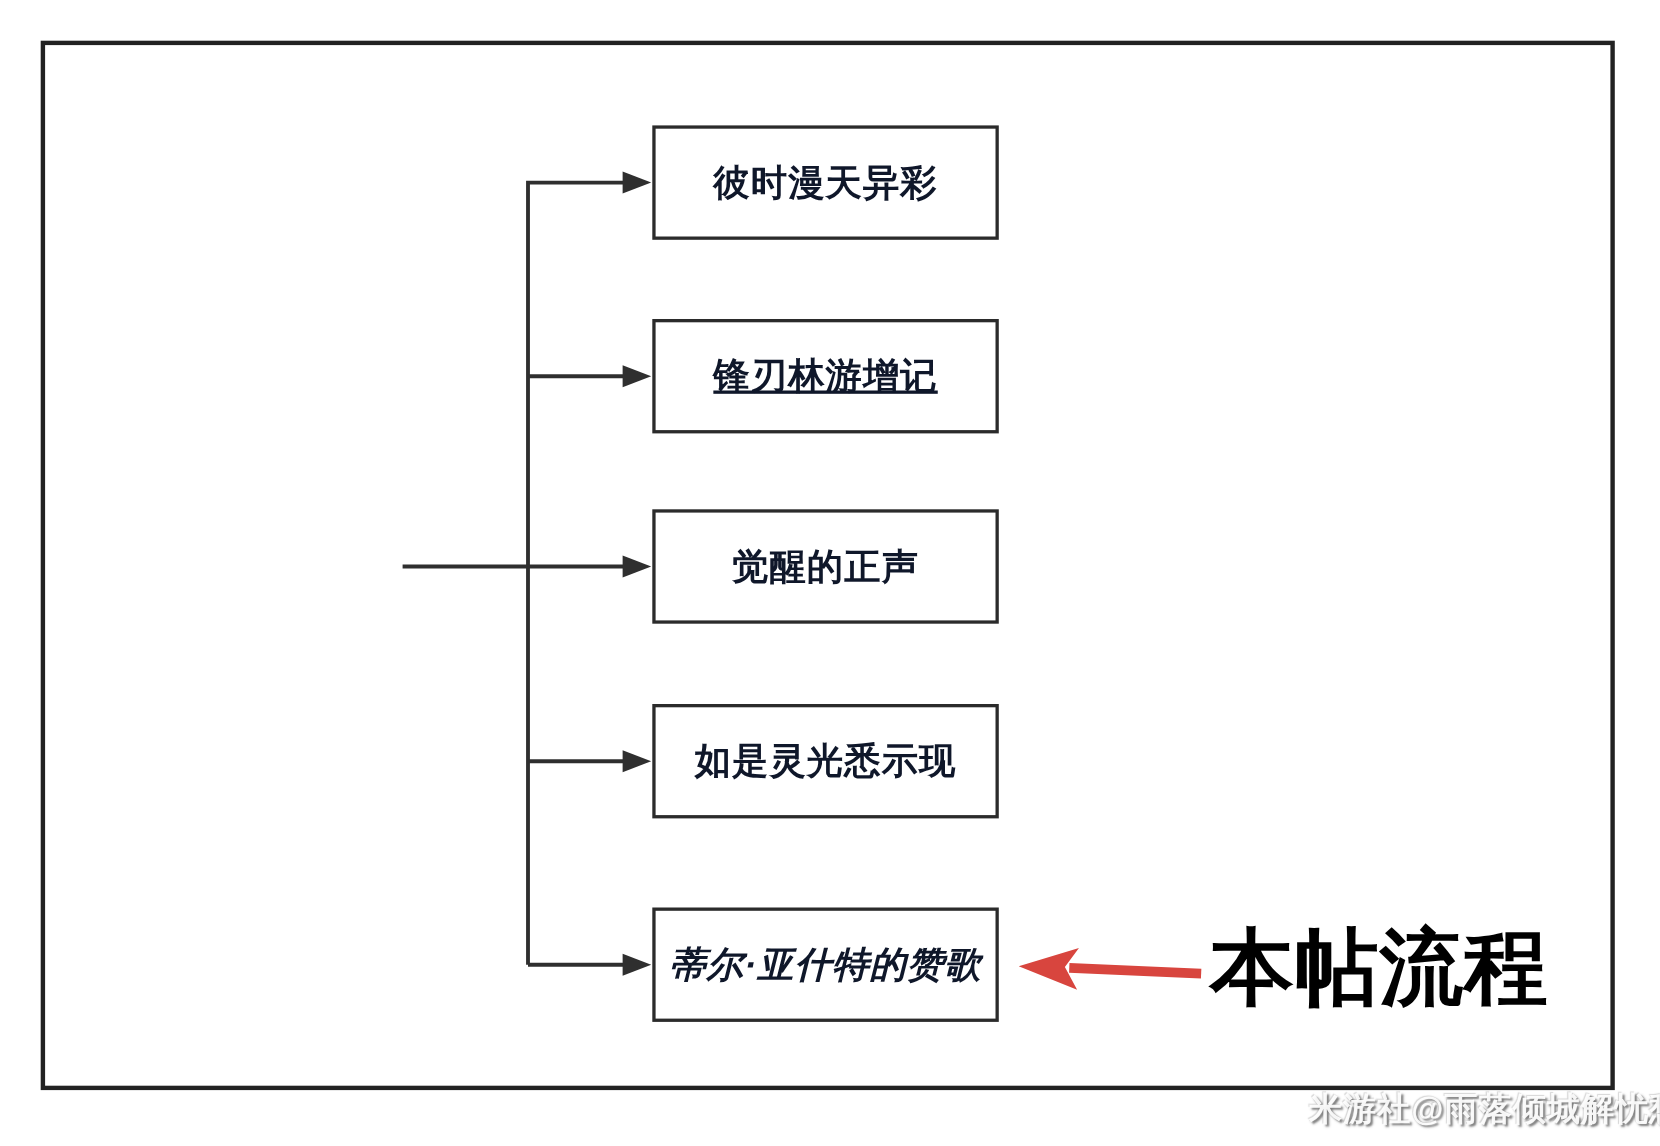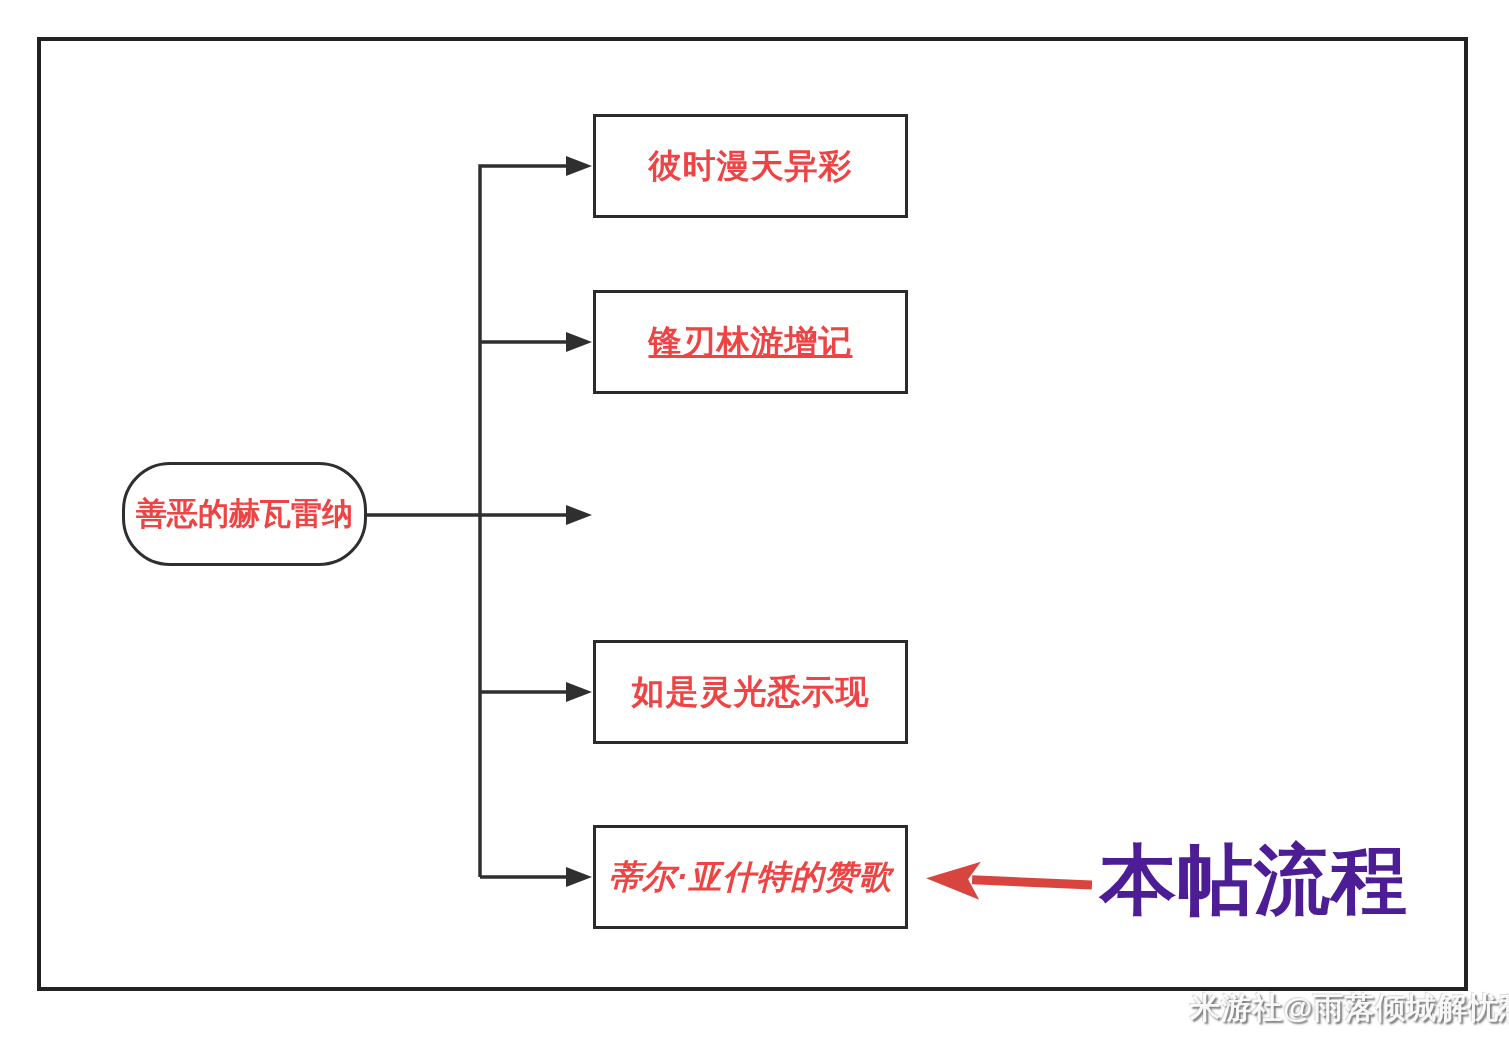--- a/index.html
+++ b/index.html
@@ -35,21 +35,21 @@
     z-index: 2;
   }
   .node {
     position: absolute;
     box-sizing: border-box;
     display: flex;
     align-items: center;
     justify-content: center;
     background: #ffffff;
     z-index: 3;
-    color: #ef4444;
+    color: #0f172a;
     font-weight: bold;
   }
   .root-node {
     left: 122px;
     top: 462px;
     width: 245px;
     height: 104px;
     border: 3px solid #2f2f2f;
     border-radius: 48px;
     font-size: 31px;
@@ -68,21 +68,21 @@
   .chapter-2 { top: 463px; }
   .chapter-3 { top: 640px; }
   .chapter-4 { top: 825px; font-style: italic; }
   .annotation-text {
     position: absolute;
     left: 1100px;
     top: 838px;
     font-size: 76px;
     line-height: 1.1;
     font-weight: bold;
-    color: #4c1d95;
+    color: #000000;
     letter-spacing: 1px;
     z-index: 4;
     white-space: nowrap;
   }
   .watermark {
     position: absolute;
     left: 1190px;
     top: 988px;
     font-size: 30px;
     font-weight: bold;
@@ -118,29 +118,29 @@
     <polygon points="592,515 566,505 566,525" fill="#2f2f2f"></polygon>
     <polygon points="592,692 566,682 566,702" fill="#2f2f2f"></polygon>
     <polygon points="592,877 566,867 566,887" fill="#2f2f2f"></polygon>
 
     <g transform="rotate(2.5 1010 882)">
       <rect x="972" y="877" width="120" height="9" fill="#d8453e"></rect>
       <polygon points="926,882 980,863 968,881 980,901" fill="#d8453e"></polygon>
     </g>
   </svg>
 
-  <div class="node root-node">
-    <span>善恶的赫瓦雷纳</span>
-  </div>
 
   <div class="node chapter-node chapter-0">
     <span>彼时漫天异彩</span>
   </div>
   <div class="node chapter-node chapter-1">
     <span>锋刃林游增记</span>
+  </div>
+  <div class="node chapter-node chapter-2">
+    <span>觉醒的正声</span>
   </div>
   <div class="node chapter-node chapter-3">
     <span>如是灵光悉示现</span>
   </div>
   <div class="node chapter-node chapter-4">
     <span>蒂尔·亚什特的赞歌</span>
   </div>
 
   <div class="annotation-text">本帖流程</div>
 

